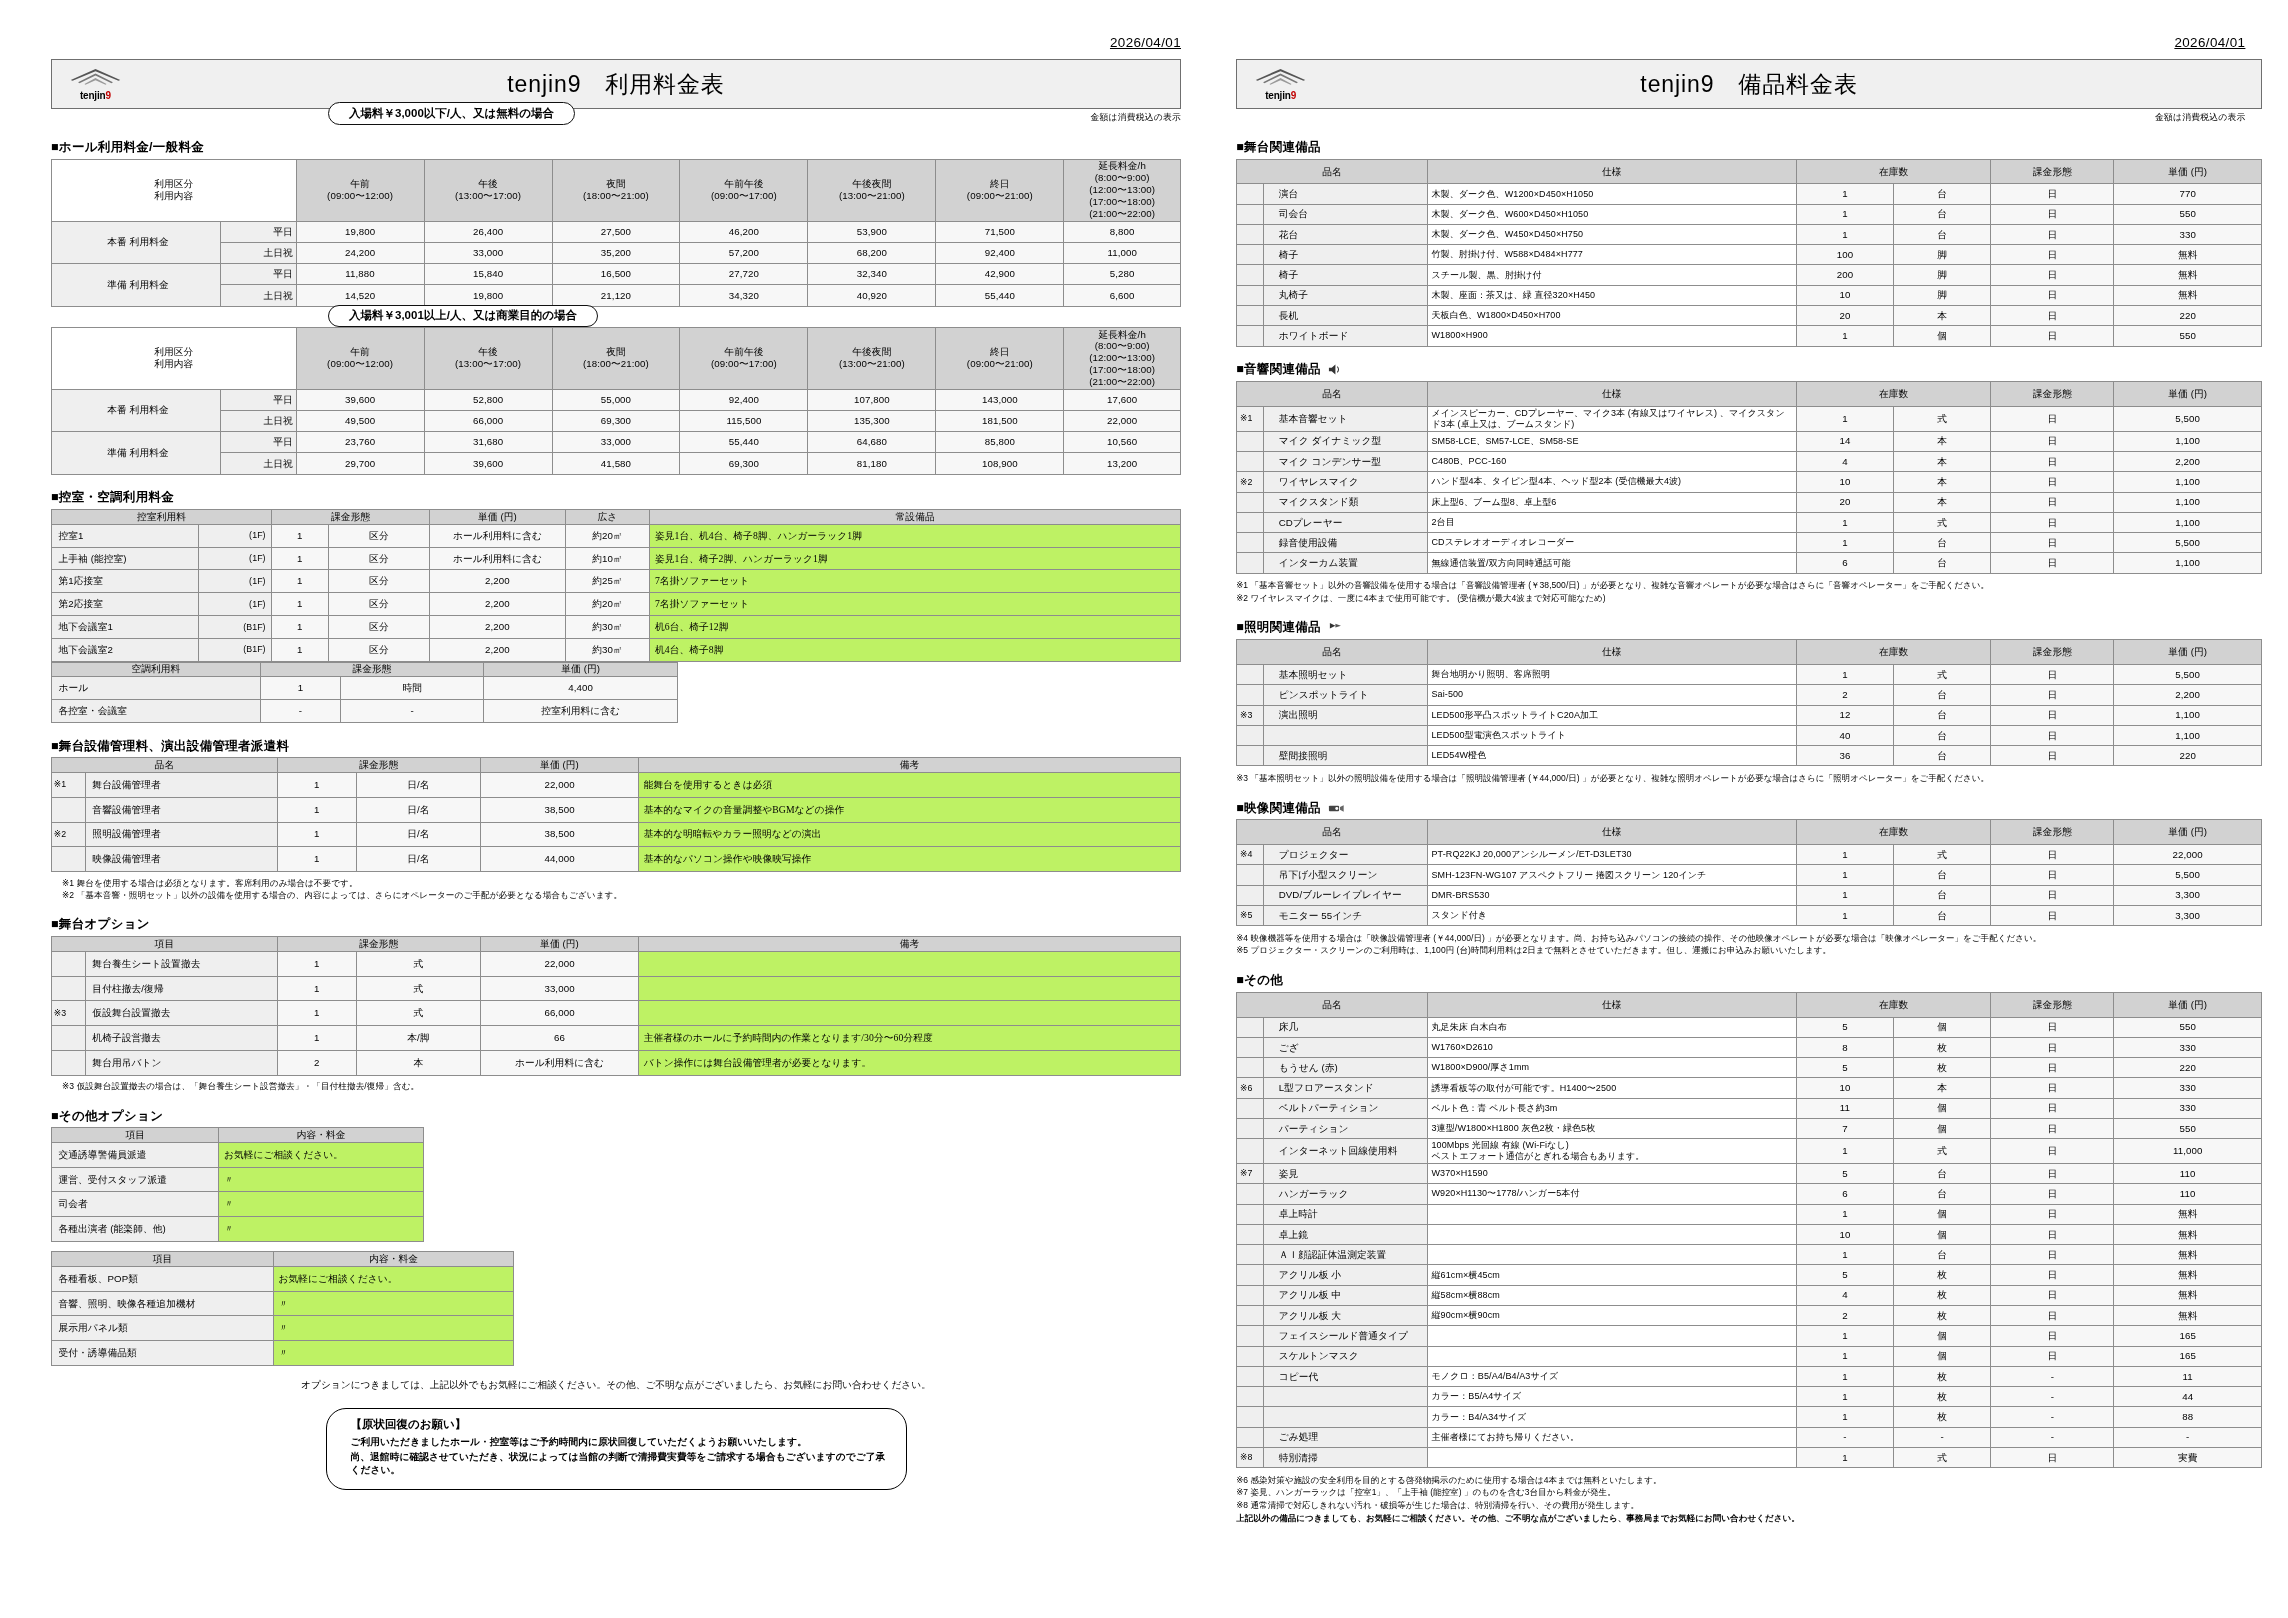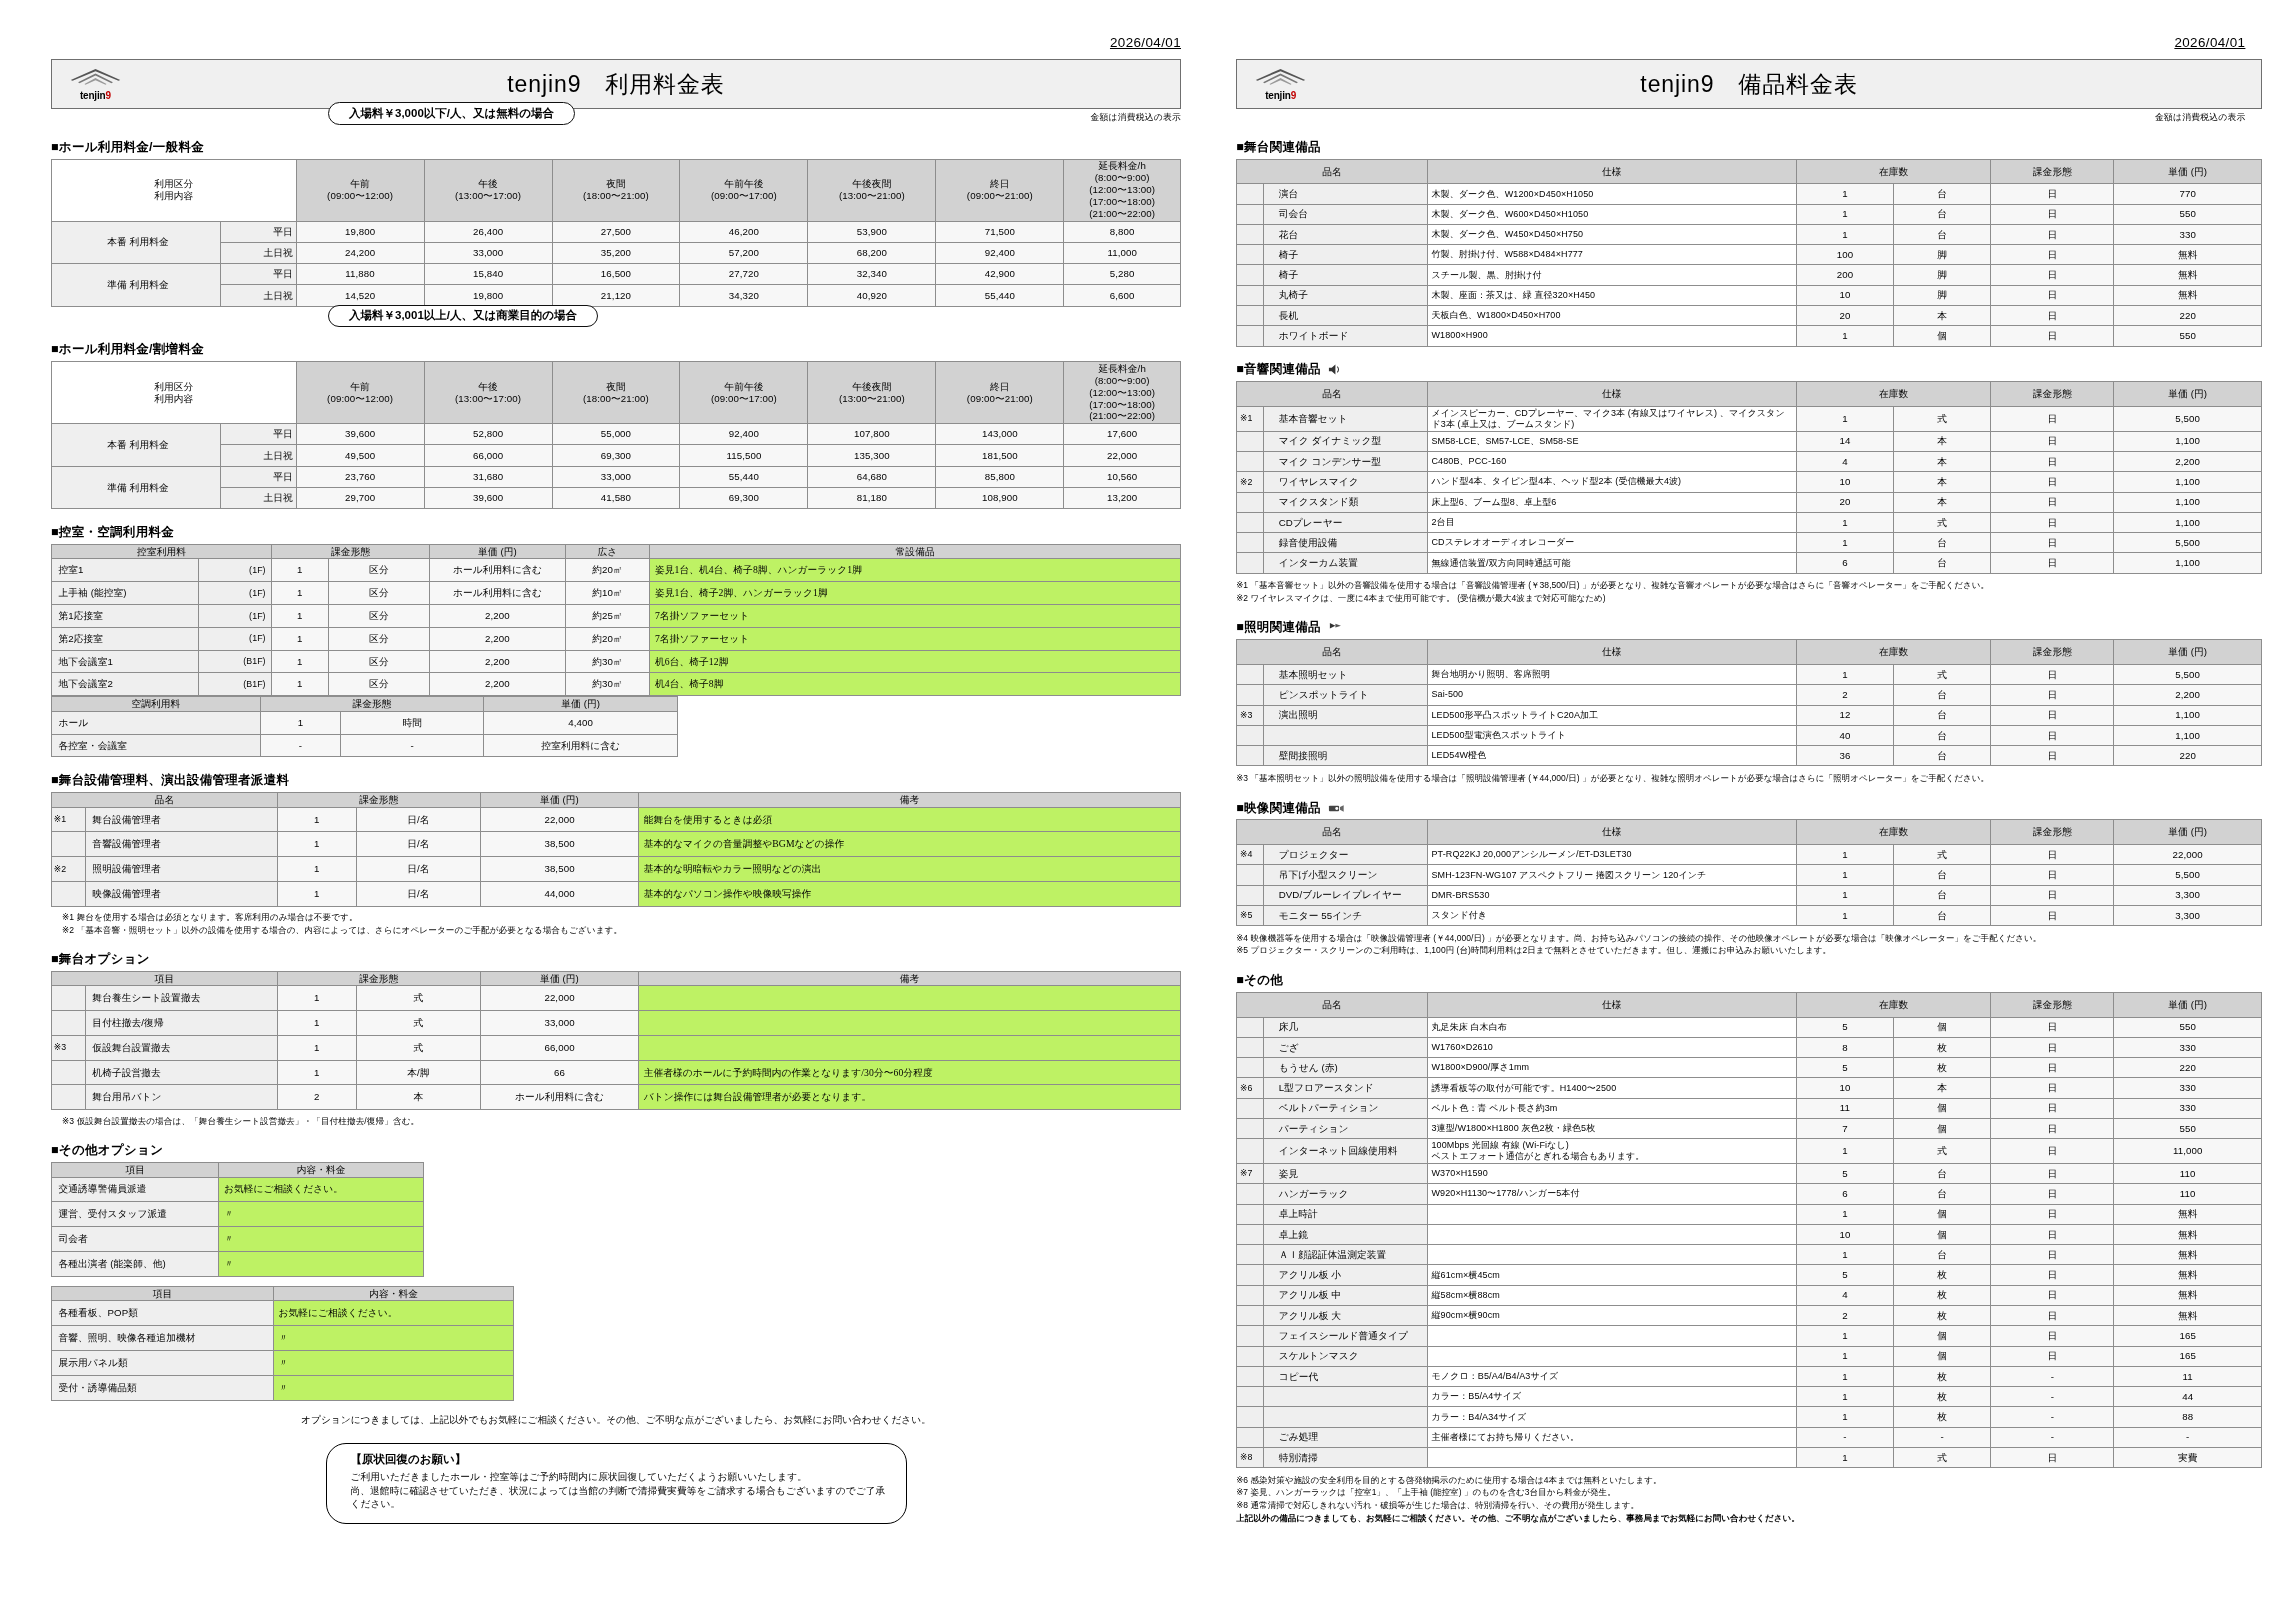--- a/index.html
+++ b/index.html
@@ -73,21 +73,21 @@
 
   .note{font-size:8.6px;line-height:1.45;margin:4.6px 0 0 11px;letter-spacing:0.1px;}
 
   .center-note{text-align:center;font-size:9.7px;margin:13px 0 9.2px 0;}
 
   .roundbox{
     border:1.8px solid #000;border-radius:20px;
     margin:16px auto 0 auto;width:581px;padding:8.3px 14.8px 10px 24px;box-sizing:border-box;
   }
   .roundbox .hdl{font-size:11.5px;font-weight:bold;margin-bottom:3.7px;}
-  .roundbox p{margin:1.8px 0;font-size:9.7px;font-weight:normal;letter-spacing:0.1px;}
+  .roundbox p{margin:1.8px 0;font-size:9.7px;font-weight:bold;letter-spacing:0.1px;}
 
   
   .eq{width:100%;}
   .eq td{height:17.5px;}
   .eq thead td{height:22px;}
   .eq td.name{text-align:left;padding-left:14.8px;background:#efefef;}
   .eq td.spec{text-align:left;padding-left:3.7px;background:#ffffff;font-size:9px;}
   .eq td.mk{background:#efefef;text-align:left;padding-left:2.8px;font-size:8.8px;width:24px;}
   .eq td.qty,.eq td.unit,.eq td.form,.eq td.price{background:#f7f7f7;}
 
@@ -214,21 +214,20 @@
             <td class="num">55,440</td>
             <td class="num">6,600</td>
           </tr>
         </tbody>
       </table>
 
     <div style="height:20px"></div>
     <div class="pill-wrap">
         <div class="pill">入場料￥3,001以上/人、又は商業目的の場合</div>
       </div>
-    <div class="sec-title">■ホール利用料金/割増料金</div>
     <table class="hall" id="tbl-hall-premium">
         <colgroup>
           <col style="width:13.5%">
           <col style="width:6%">
           <col style="width:10.2%">
           <col style="width:10.2%">
           <col style="width:10.2%">
           <col style="width:10.2%">
           <col style="width:10.2%">
           <col style="width:10.2%">

